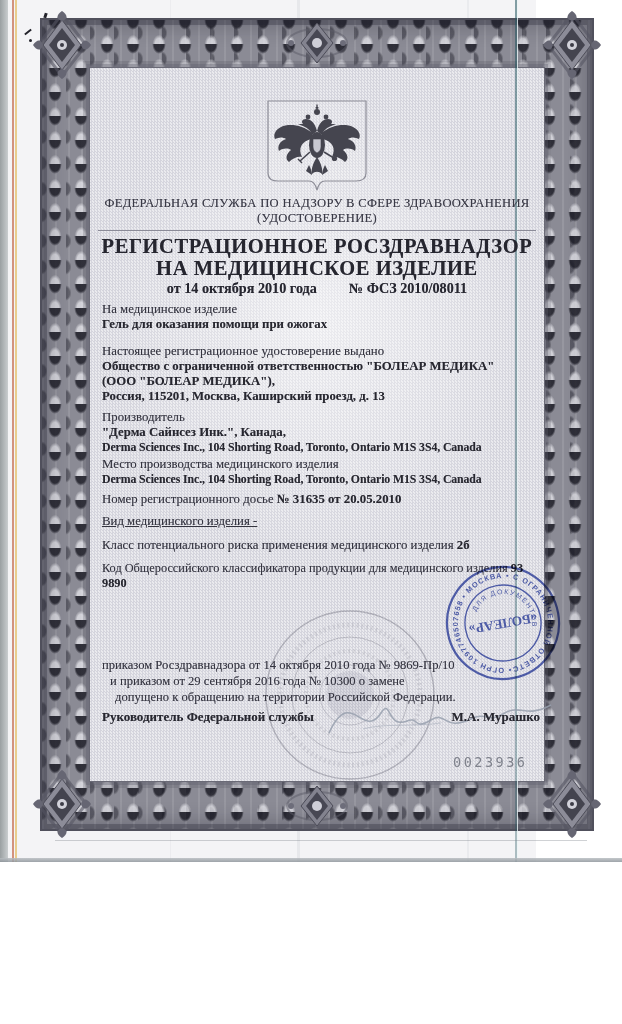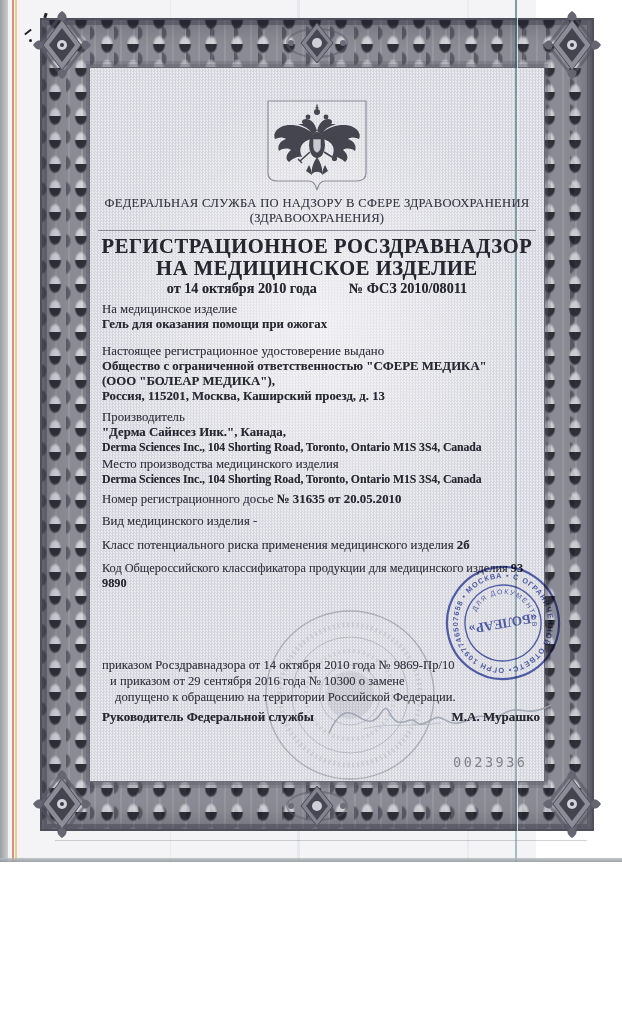--- a/index.html
+++ b/index.html
@@ -60,21 +60,21 @@
   .cert-title.t1{top:168px;} .cert-title.t2{top:190px;}
   .dateline{position:absolute;left:0;top:212px;width:100%;display:flex;justify-content:center;gap:32px;
       font-weight:bold;font-size:14.2px;color:#26262f;z-index:2;text-shadow:0 0 .5px rgba(30,30,50,.4);}
 
   .body-col{position:absolute;left:12px;top:234px;width:442px;z-index:2;
       font-size:12.8px;line-height:15px;color:#34343f;text-shadow:0 0 .5px rgba(40,40,60,.35);}
   .body-col p{margin:0;}
   .b{font-weight:bold;color:#27272f;}
   .en{font-size:11.8px;letter-spacing:-.1px;}
   .g12{margin-bottom:12px!important;} .g6{margin-bottom:6px!important;} .g2{margin-bottom:2px!important;font-family:Liberation Serif, serif;}
-  .g5{margin-bottom:5px!important;} .g7{margin-bottom:7px!important;} .g9{margin-bottom:9px!important;}
+  .g5{margin-bottom:5px!important;} .g7{margin-bottom:7px!important;} .g9{margin-bottom:9px!important;text-decoration:underline;}
   .g8{margin-bottom:8px!important;}
   .okp{font-size:12.3px;}
 
   .orders{position:absolute;left:12px;top:589px;width:440px;z-index:2;
       font-size:12.6px;line-height:16.2px;color:#34343f;text-shadow:0 0 .5px rgba(40,40,60,.35);}
   .orders .i1{padding-left:8px;} .orders .i2{padding-left:13px;}
 
   .sig-row{position:absolute;left:12px;top:641px;width:438px;display:flex;
       justify-content:space-between;align-items:flex-end;z-index:4;
       font-weight:bold;font-size:13px;line-height:16px;color:#27272f;
@@ -182,39 +182,39 @@
             <path d="M59,53 L68,58.5" stroke="#45454f" stroke-width="1.5"></path>
             <circle cx="69.5" cy="59.5" r="2.6"></circle>
             <path d="M45,53 L35,62" stroke="#45454f" stroke-width="1.5"></path>
             <path d="M33,60 l4,4" stroke="#45454f" stroke-width="1.5"></path>
           </g>
           <path d="M48,40 h8 v8 c0,3 -2,5 -4,6 c-2,-1 -4,-3 -4,-6 Z" fill="#c9c9d2" stroke="#45454f" stroke-width=".6"></path>
         </svg>
 
         <div class="agency">
           <div>ФЕДЕРАЛЬНАЯ СЛУЖБА ПО НАДЗОРУ В СФЕРЕ ЗДРАВООХРАНЕНИЯ</div>
-          <div>(ЗДРАВООХРАНЕНИЯ)</div>
+          <div>(УДОСТОВЕРЕНИЕ)</div>
         </div>
         <div class="rule"></div>
 
         <div class="cert-title t1">РЕГИСТРАЦИОННОЕ РОСЗДРАВНАДЗОР</div>
         <div class="cert-title t2">НА МЕДИЦИНСКОЕ ИЗДЕЛИЕ</div>
         <div class="dateline">
           <span>от 14 октября 2010 года</span>
           <span>№ ФСЗ 2010/08011</span>
         </div>
 
         <div class="body-col">
           <p class="g12">
             <span>На медицинское изделие</span><br>
             <span class="b">Гель для оказания помощи при ожогах</span>
           </p>
           <p class="g6">
             <span>Настоящее регистрационное удостоверение выдано</span><br>
-            <span class="b">Общество с ограниченной ответственностью "СФЕРЕ МЕДИКА"</span><br>
+            <span class="b">Общество с ограниченной ответственностью "БОЛЕАР МЕДИКА"</span><br>
             <span class="b">(ООО "БОЛЕАР МЕДИКА"),</span><br>
             <span class="b">Россия, 115201, Москва, Каширский проезд, д. 13</span>
           </p>
           <p class="g2">
             <span>Производитель</span><br>
             <span class="b">"Дерма Сайнсез Инк.", Канада,</span><br>
             <span class="b en">Derma Sciences Inc., 104 Shorting Road, Toronto, Ontario M1S 3S4, Canada</span>
           </p>
           <p class="g5">
             <span>Место производства медицинского изделия</span><br>

